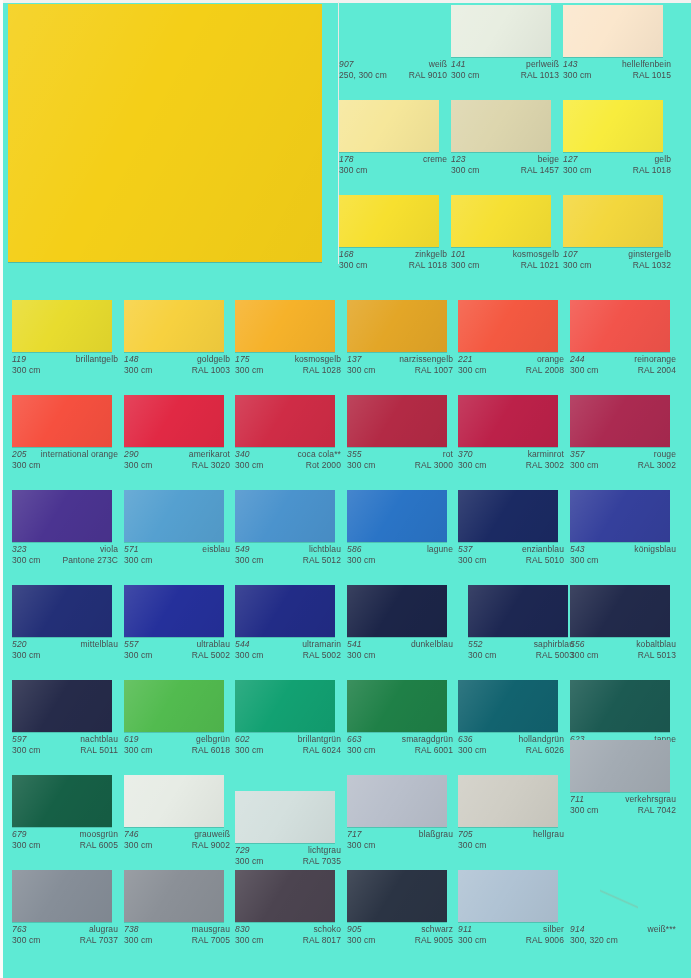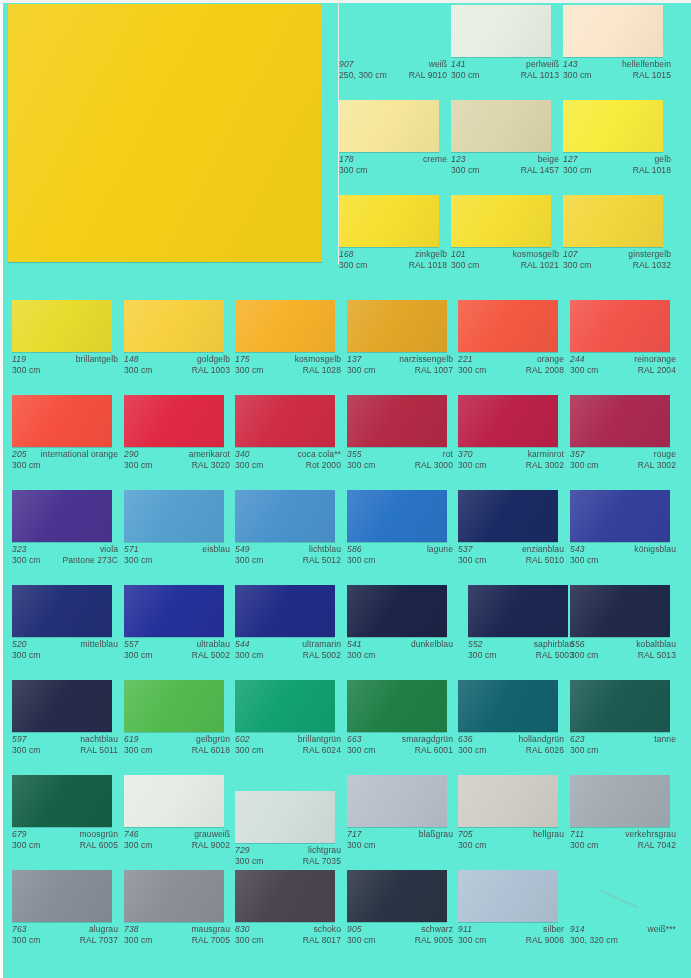--- a/index.html
+++ b/index.html
@@ -727,21 +727,21 @@
           <div class="ln">
             <span class="num">705</span>
             <span class="nm">hellgrau</span>
           </div>
           <div class="ln">
             <span class="w">300 cm</span>
             <span class="ral"></span>
           </div>
         </div>
       </div>
-      <div class="cell " style="left: 570px; top: 775px;">
+      <div class="cell " style="left: 570px; top: 740px;">
         <div class="sw" style="background: rgb(163, 171, 179);">
           <div class="gloss"></div>
         </div>
         <div class="lab">
           <div class="ln">
             <span class="num">711</span>
             <span class="nm">verkehrsgrau</span>
           </div>
           <div class="ln">
             <span class="w">300 cm</span>

